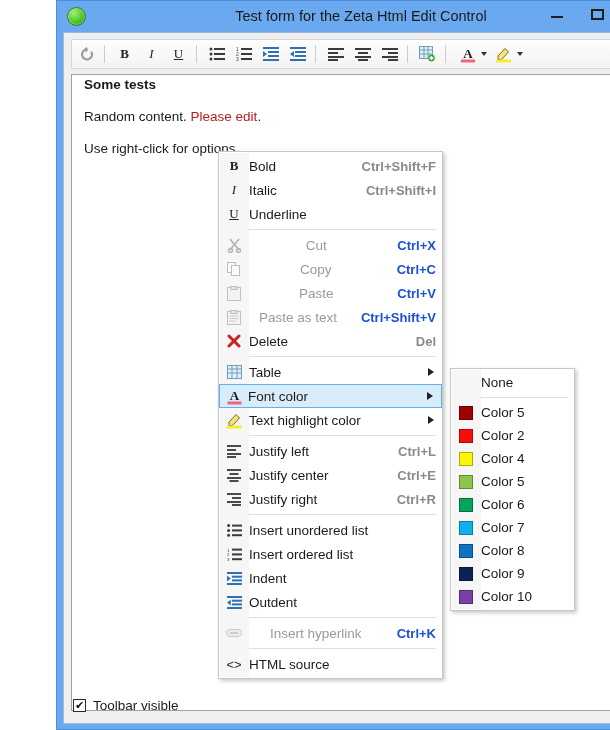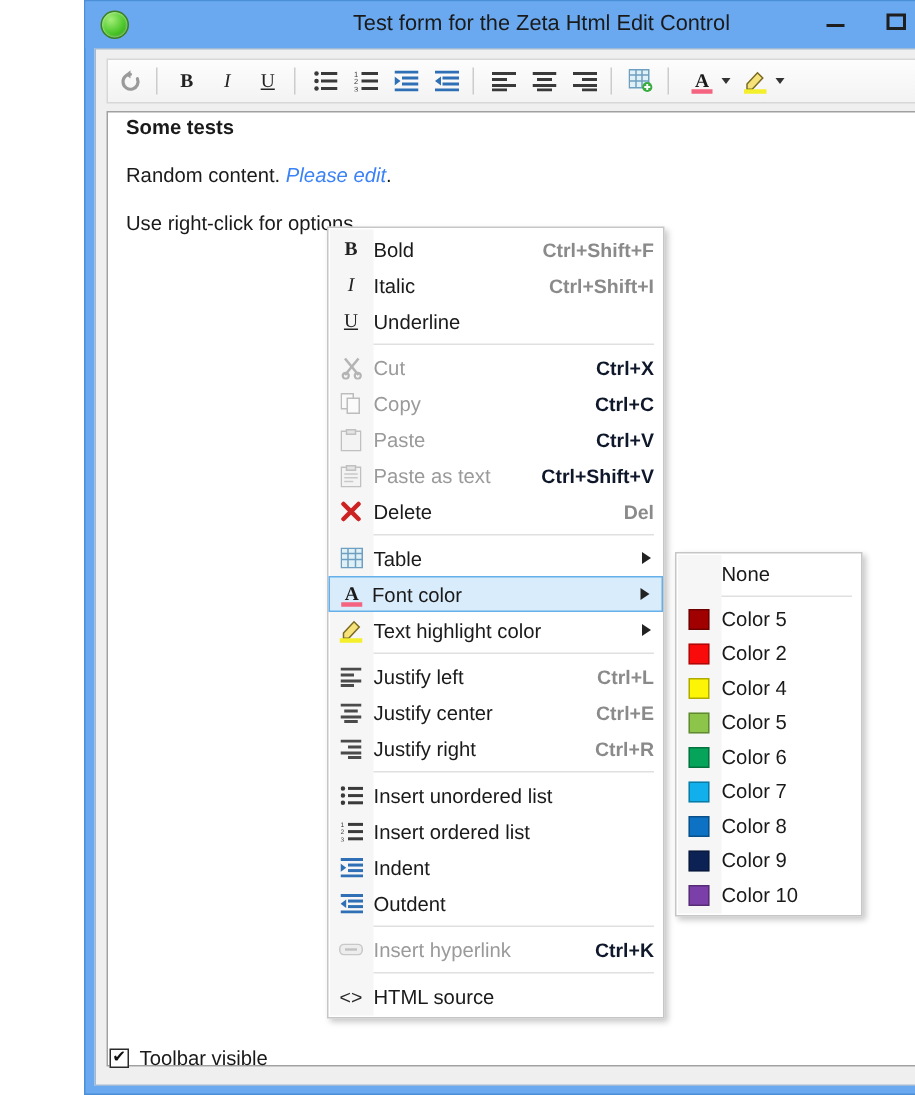--- a/index.html
+++ b/index.html
@@ -91,21 +91,21 @@
     border: 1px solid #a0a0a0;
   }
   .editor-body {
     position: absolute; left: 0; top: 0;
     width: 563px; height: 635px;
     padding: 0 12px;
     font-size: 13.5px; color: #1a1a1a;
   }
   .doc-h { font-weight: bold; font-size: 13.5px; margin: 2px 0 0 0; }
   .doc-p { margin: 17px 0 0 0; }
-  .green { color: #3b82f6; font-style: italic; }
+  .green { color: #b91c1c; }
 
   
   .vscroll {
     position: absolute; right: 0; top: 0;
     width: 17px; height: 635px;
     background: #f7f7f7; border-left: 1px solid #cfcfcf;
   }
   .vs-arrow {
     position: absolute; left: 0; width: 17px; height: 17px;
     display: flex; align-items: center; justify-content: center;
@@ -142,35 +142,35 @@
     width: 29px; background: #f6f6f6;
   }
   .mi {
     position: relative;
     display: flex; align-items: center;
     height: 24px;
     padding: 0 6px 0 0;
     font-size: 13.5px; color: #1a1a1a;
     z-index: 2;
   }
-  .mi.disabled { color: #9a9a9a; }
+  .mi.disabled { color: #9a9a9a; text-align: center; }
   .mi.selected {
     background: #d9ecfb;
     border: 1px solid #65b0ea;
     height: 24px;
   }
   .mi-icon {
     width: 30px; min-width: 30px; height: 22px;
     display: flex; align-items: center; justify-content: center;
     font-size: 12px;
   }
   .mi.selected .mi-icon { width: 28px; min-width: 28px; }
   .mi-label { flex: 1; white-space: nowrap; }
   .mi-accel { color: #8a8a8a; font-size: 13px; margin-left: 14px; white-space: nowrap; font-weight: bold; }
-  .mi.disabled .mi-accel { color: #0f172a; }
+  .mi.disabled .mi-accel { color: #1d4ed8; }
   .mi-arrow {
     width: 0; height: 0; margin-left: 10px; margin-right: 2px;
     border-top: 4.5px solid transparent; border-bottom: 4.5px solid transparent;
     border-left: 6px solid #222;
   }
   .msep {
     position: relative; z-index: 2;
     height: 1px; background: #e0e0e0;
     margin: 3px 6px 3px 30px;
   }

